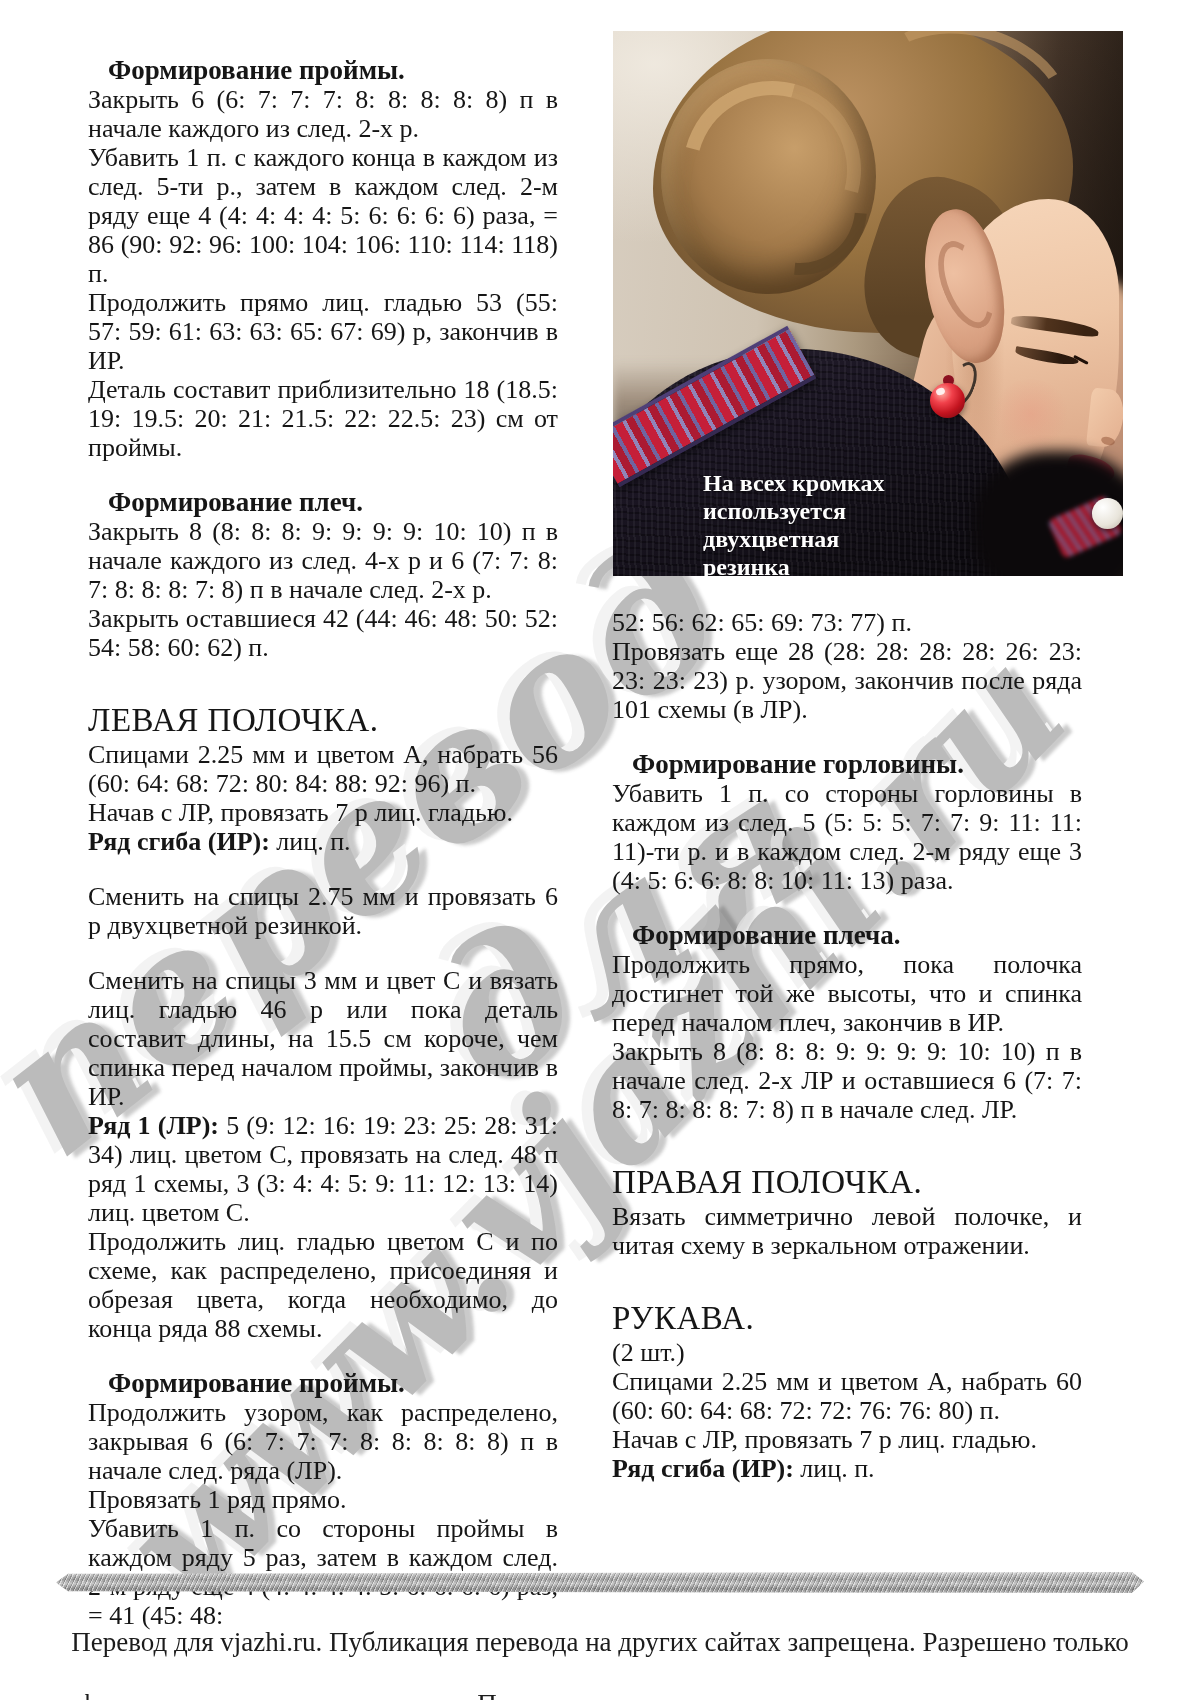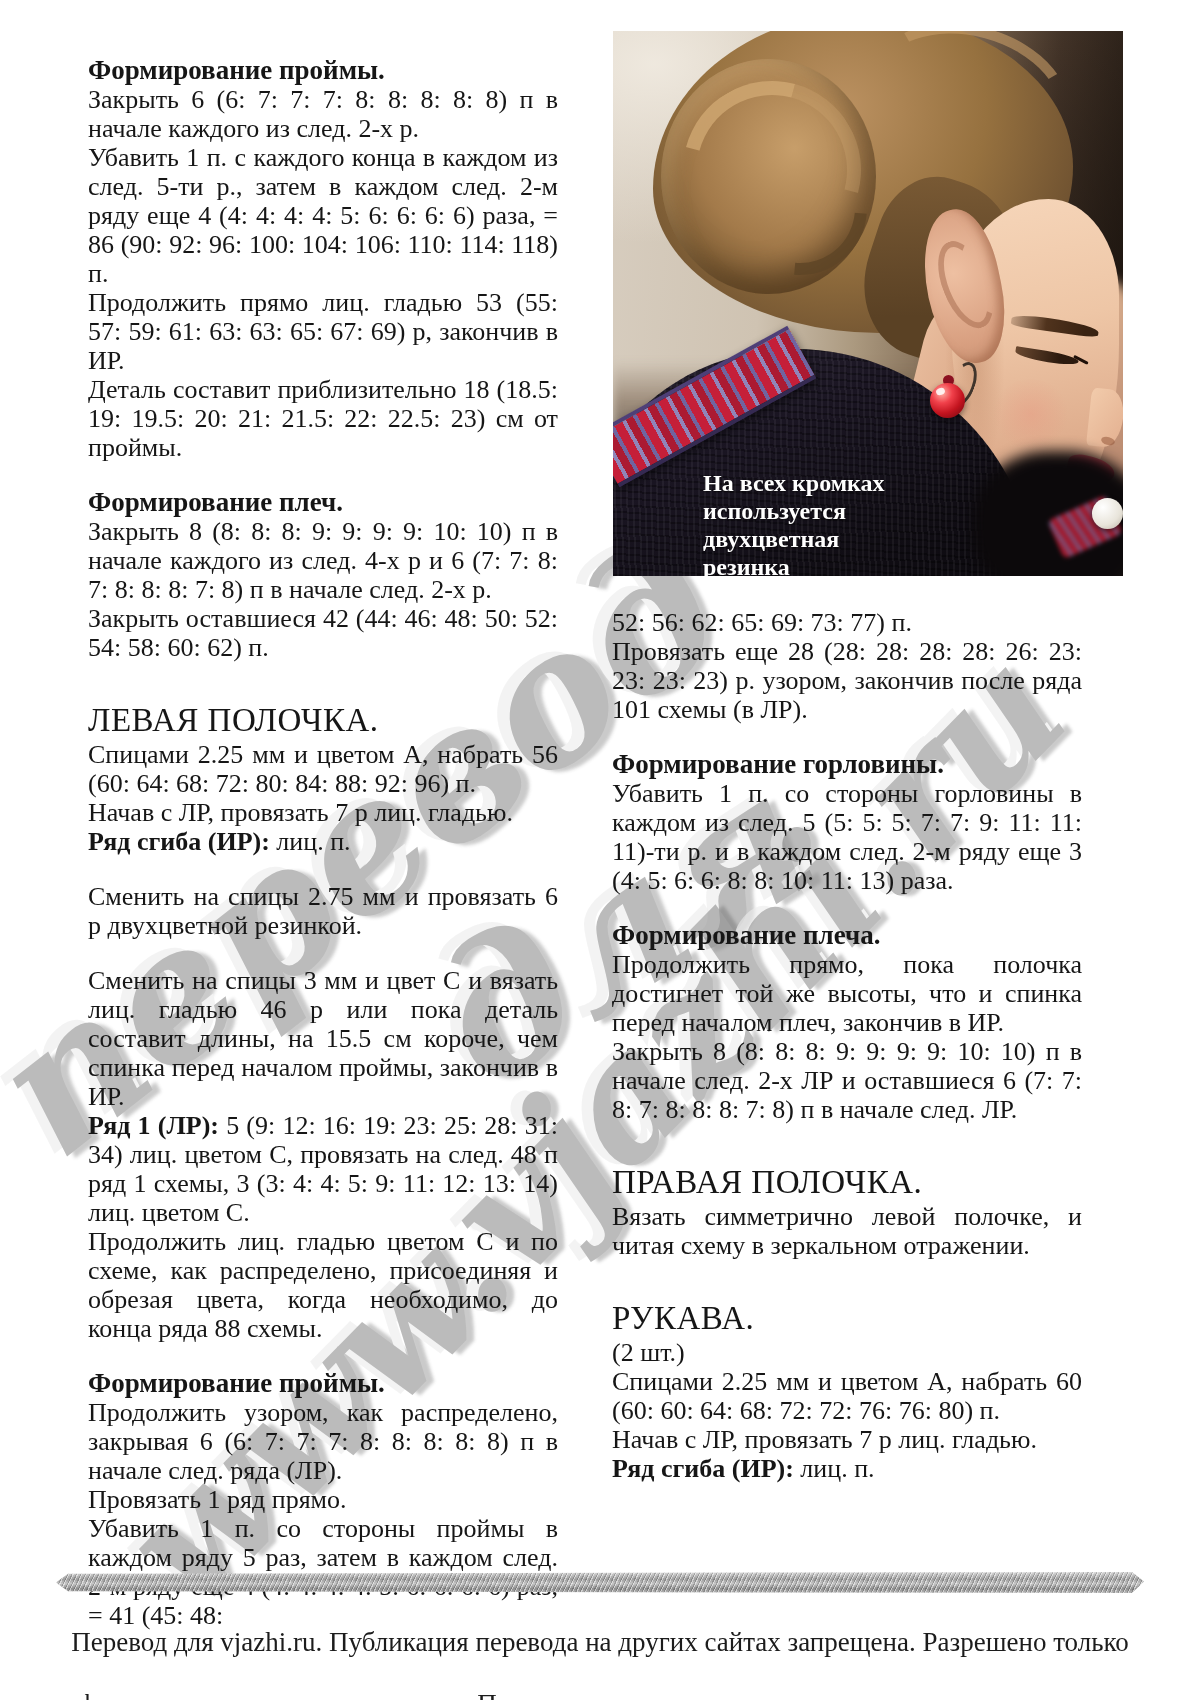--- a/index.html
+++ b/index.html
@@ -13,21 +13,21 @@
   .wm1{left:358px;top:848px;font-size:182px;transform:translate(-50%,-50%) rotate(-38deg);}
   .wm2{left:622px;top:928px;font-size:182px;transform:translate(-50%,-50%) rotate(-33deg);}
   .wm3{left:592px;top:1128px;font-size:168px;letter-spacing:-0.02em;transform:translate(-50%,-50%) rotate(-45.5deg);}
 
   
   .col{position:absolute;width:470px;z-index:2;font-size:26px;line-height:29px;text-align:justify;}
   .col-left{left:88px;top:56px;}
   .col-right{left:612px;top:608px;}
   .blk{margin:0;}
   .blk.p{}
-  .blk.h3{font-weight:700;font-size:27px;}
+  .blk.h3{font-weight:700;font-size:27px;margin-left:20px;}
   .blk.h2{font-weight:400;font-size:33px;line-height:40px;letter-spacing:.5px;}
   .blk.gap{margin-top:26px;}
   .blk.h2{margin-top:38px;}
   .blk b{font-weight:700;}
 
   
   .photo{position:absolute;left:613px;top:31px;width:510px;height:545px;overflow:hidden;z-index:3;
     background:
       radial-gradient(420px 300px at 8% 6%, rgba(240,234,224,.95) 0%, rgba(240,234,224,0) 60%),
       radial-gradient(300px 420px at 98% 45%, rgba(20,14,10,.55) 0%, rgba(20,14,10,0) 70%),

